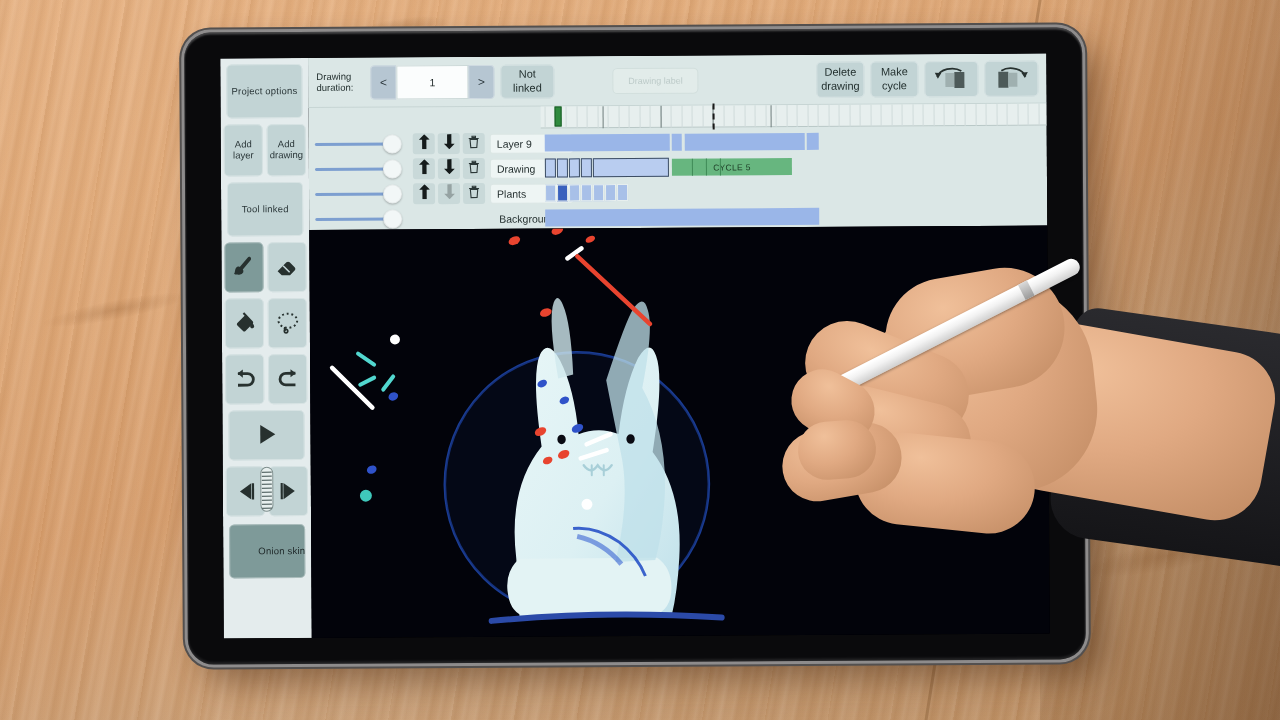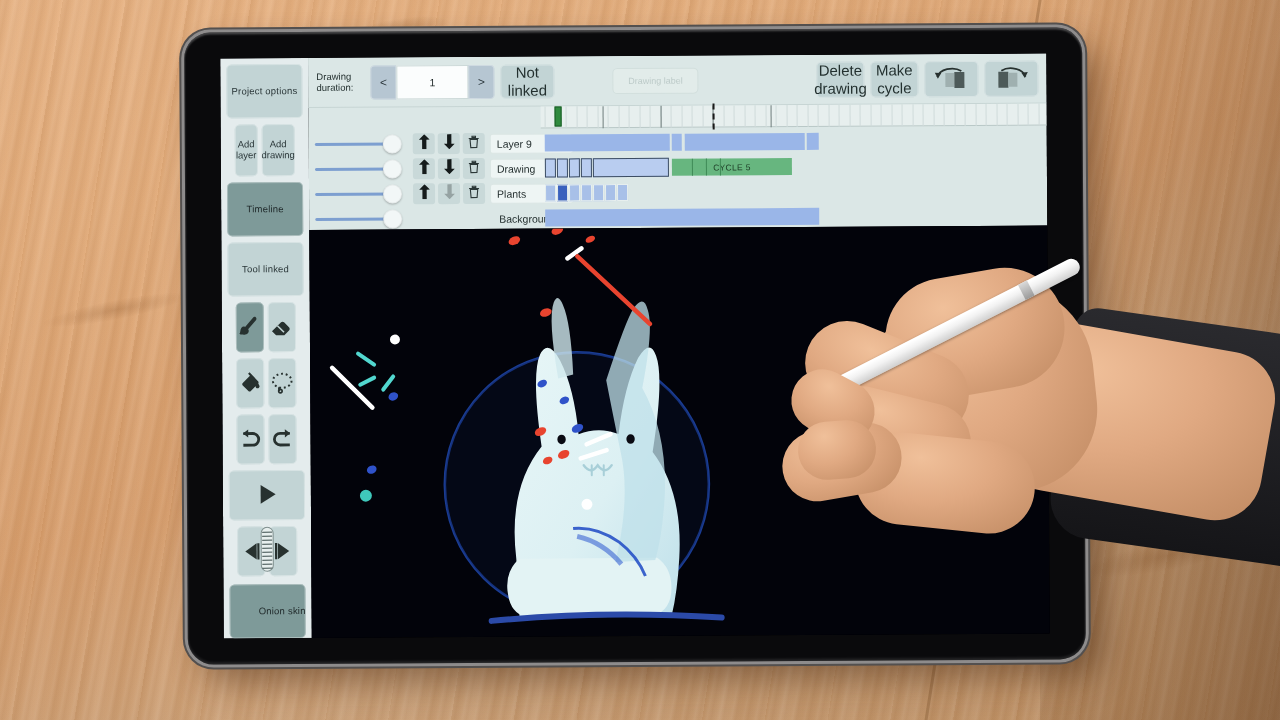--- a/index.html
+++ b/index.html
@@ -84,21 +84,21 @@
   }
   .lbtn {
     width: 76px; border-radius: 5px; background: #c2d4d5;
     color: #2a3638; font-size: 9.5px; text-align: center;
     display: flex; align-items: center; justify-content: center;
     line-height: 1.15; letter-spacing: .2px;
     box-shadow: inset 0 0 0 1px rgba(255,255,255,.35);
   }
   .lbtn.tall { height: 54px; }
   .lbtn.active { background: #7e9a99; color: #1d2627; }
-  .lrow { display: flex; gap: 4px; width: 60px; }
+  .lrow { display: flex; gap: 4px; width: 82px; }
   .lhalf {
     flex: 1; height: 52px; border-radius: 5px; background: #c2d4d5;
     color: #2a3638; font-size: 9.5px; display:flex; align-items:center;
     justify-content:center; text-align:center; line-height:1.15;
     box-shadow: inset 0 0 0 1px rgba(255,255,255,.35);
   }
   .ticon {
     flex:1; height: 50px; border-radius: 5px; background: #c2d4d5;
     display:flex; align-items:center; justify-content:center;
     box-shadow: inset 0 0 0 1px rgba(255,255,255,.35);
@@ -127,21 +127,21 @@
   }
   .stepbtn.l { border-radius: 4px 0 0 4px; }
   .stepbtn.r { border-radius: 0 4px 4px 0; }
   .stepval {
     width: 72px; height: 34px; background: #fbfdfd; border: 1px solid #ccd9d8;
     display:flex; align-items:center; justify-content:center;
     font-size: 10.5px; color: #1d2726;
   }
   .tbtn {
     background: #c2d4d5; border-radius: 5px; color: #23302f;
-    font-size: 15px; text-align:center; line-height: 1.2;
+    font-size: 11px; text-align:center; line-height: 1.2;
     display:flex; align-items:center; justify-content:center;
     box-shadow: inset 0 0 0 1px rgba(255,255,255,.35);
   }
   #notLinked { width: 54px; height: 34px; }
   #drawingLabel {
     width: 86px; height: 26px; border-radius: 5px; background: #e2ecea;
     border: 1px solid #d2dfdd; display:flex; align-items:center;
     justify-content:center; font-size: 9px; color: #bdcbc9;
     margin-left: 52px;
   }
@@ -277,23 +277,20 @@
         <div class="lhalf">
           <span style="white-space:pre-line">Add
 layer</span>
         </div>
         <div class="lhalf">
           <span style="white-space:pre-line">Add
 drawing</span>
         </div>
       </div>
 
-      <div class="lbtn tall active">
-        <span>Timeline</span>
-      </div>
 
       <div class="lbtn tall">
         <span>Tool linked</span>
       </div>
 
       <div class="lrow">
         <div class="ticon sel">
           <span>
             <svg width="28" height="28" viewBox="0 0 24 24">
               <path d="M6 18c1.2.6 3 .4 4.2-.9 1.1-1.2 1-2.6.3-3.4l6.7-7.8c.7-.8.6-1.9-.1-2.5-.7-.6-1.8-.5-2.4.3l-6.8 8C7 11 5.7 11.2 4.8 12.2 3.6 13.6 4 16.6 3 17.4c.8.7 2 .9 3 .6z" fill="#27312f"></path>

